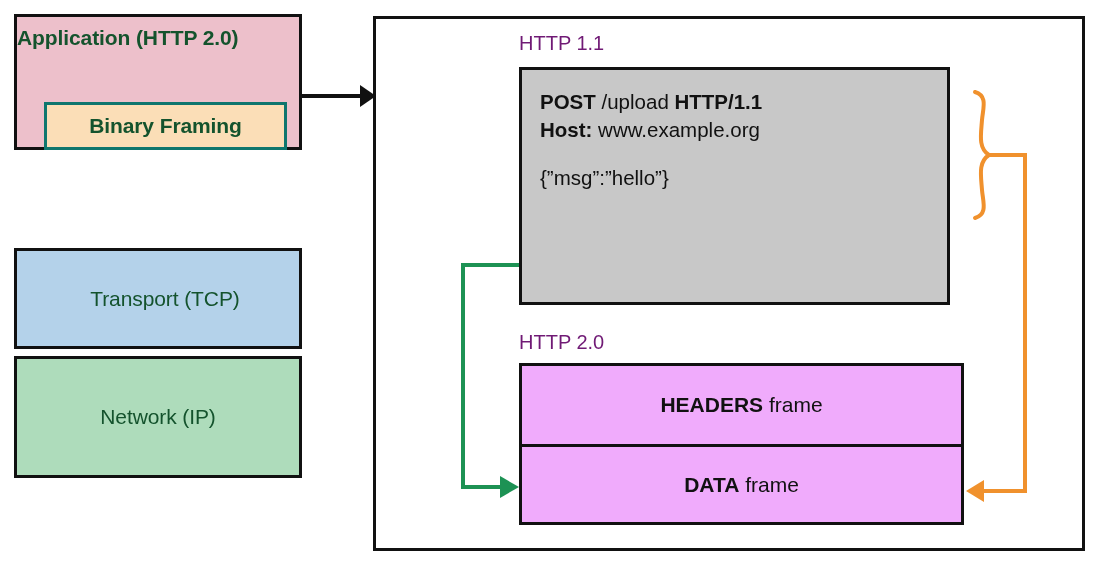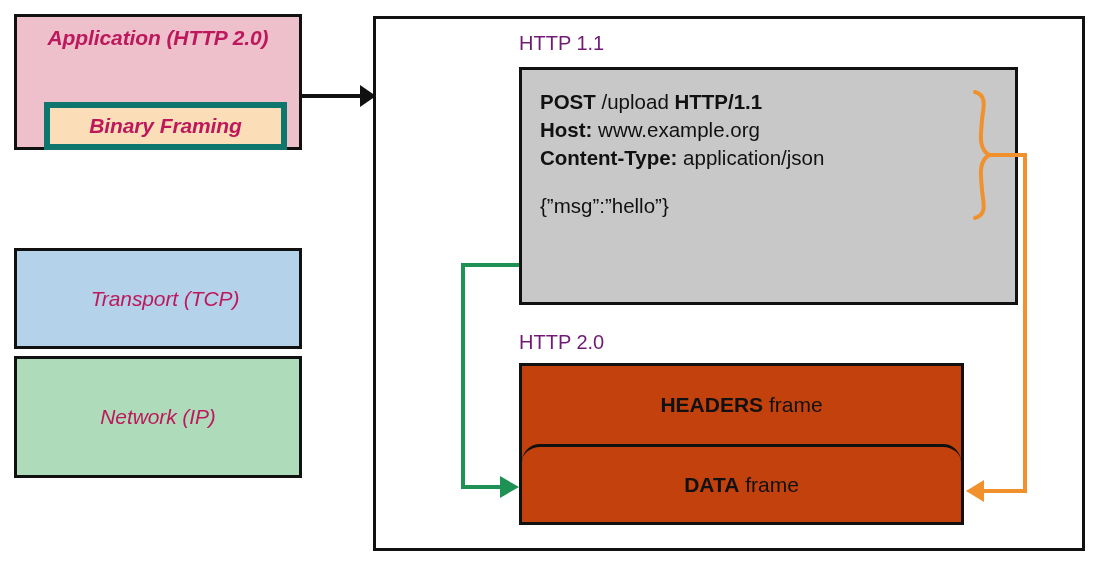--- a/index.html
+++ b/index.html
@@ -32,42 +32,40 @@
     left: 0;
     width: 288px;
     box-sizing: border-box;
     border: 3px solid #111111;
     display: flex;
     align-items: center;
     justify-content: center;
   }
   .layer-label {
     font-size: 21px;
-    color: #be185d;
+    color: #14532d;
     letter-spacing: -0.1px;
-    text-align: center;
-    white-space: nowrap;
-    font-style: italic;
+    white-space: nowrap;
   }
   .layer-label.bold { font-weight: bold; }
 
   #layer-application { top: 0;    height: 136px; background: #edc0cb; align-items: flex-start; }
   #layer-application .layer-label { margin-top: 9px; width: 100%; }
   #layer-session     { top: 133px; height: 101px; background: #e4e4e4; }
   #layer-transport   { top: 234px; height: 101px; background: #b4d2ea; padding-left: 14px; }
   #layer-network     { top: 342px; height: 122px; background: #aedcbb; }
 
   #binary-framing {
     position: absolute;
     left: 30px;
     top: 88px;
     width: 243px;
     height: 48px;
     box-sizing: border-box;
-    border: 6px solid #0f766e;
+    border: 3px solid #0f766e;
     background: #fbdeb7;
     display: flex;
     align-items: center;
     justify-content: center;
     z-index: 3;
   }
 
   
   #stack-to-panel-arrow {
     position: absolute;
@@ -97,21 +95,21 @@
     white-space: nowrap;
   }
   #http11-caption { left: 519px; top: 32px; }
   #http20-caption { left: 519px; top: 331px; }
 
   
   #http11-box {
     position: absolute;
     left: 519px;
     top: 67px;
-    width: 499px;
+    width: 431px;
     height: 238px;
     box-sizing: border-box;
     border: 3px solid #111111;
     background: #c8c8c8;
     padding: 18px 0 0 18px;
   }
   .msg-line {
     font-size: 20.5px;
     line-height: 28px;
     color: #111111;
@@ -124,33 +122,33 @@
 
   
   #http20-box {
     position: absolute;
     left: 519px;
     top: 363px;
     width: 445px;
     height: 162px;
     box-sizing: border-box;
     border: 3px solid #111111;
-    background: #c2410c;
+    background: #f0abfc;
   }
   .frame {
     position: absolute;
     left: 0;
     width: 439px;
     display: flex;
     align-items: center;
     justify-content: center;
     box-sizing: border-box;
   }
   #frame-headers { top: 0;  height: 78px; }
-  #frame-data    { top: 78px; height: 78px; border-top: 3px solid #111111; border-radius: 18px; }
+  #frame-data    { top: 78px; height: 78px; border-top: 3px solid #111111; }
   .frame-label {
     font-size: 21px;
     color: #111111;
     white-space: nowrap;
   }
   .frame-label b { font-weight: bold; }
 
   
   #connector-orange, #connector-green {
     position: absolute;
@@ -194,23 +192,20 @@
   <div id="panel"></div>
 
   <div class="caption" id="http11-caption">HTTP 1.1</div>
 
   <div id="http11-box">
     <div class="msg-line">
       <b>POST</b><span> /upload </span><b>HTTP/1.1</b>
     </div>
     <div class="msg-line">
       <b>Host:</b><span> www.example.org</span>
-    </div>
-    <div class="msg-line">
-      <b>Content-Type:</b><span> application/json</span>
     </div>
     <div class="msg-line" id="http11-body">{”msg”:”hello”}</div>
   </div>
 
   <div class="caption" id="http20-caption">HTTP 2.0</div>
 
   <div id="http20-box">
     <div class="frame" id="frame-headers">
       <span class="frame-label"><b>HEADERS</b><span> frame</span></span>
     </div>

